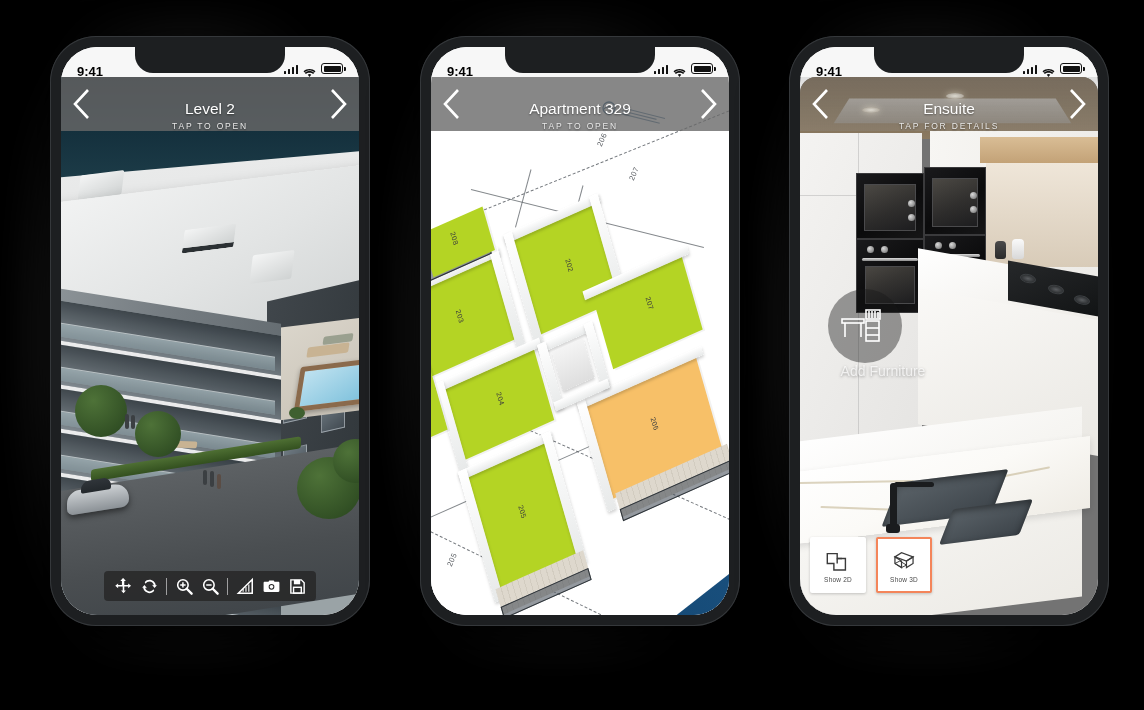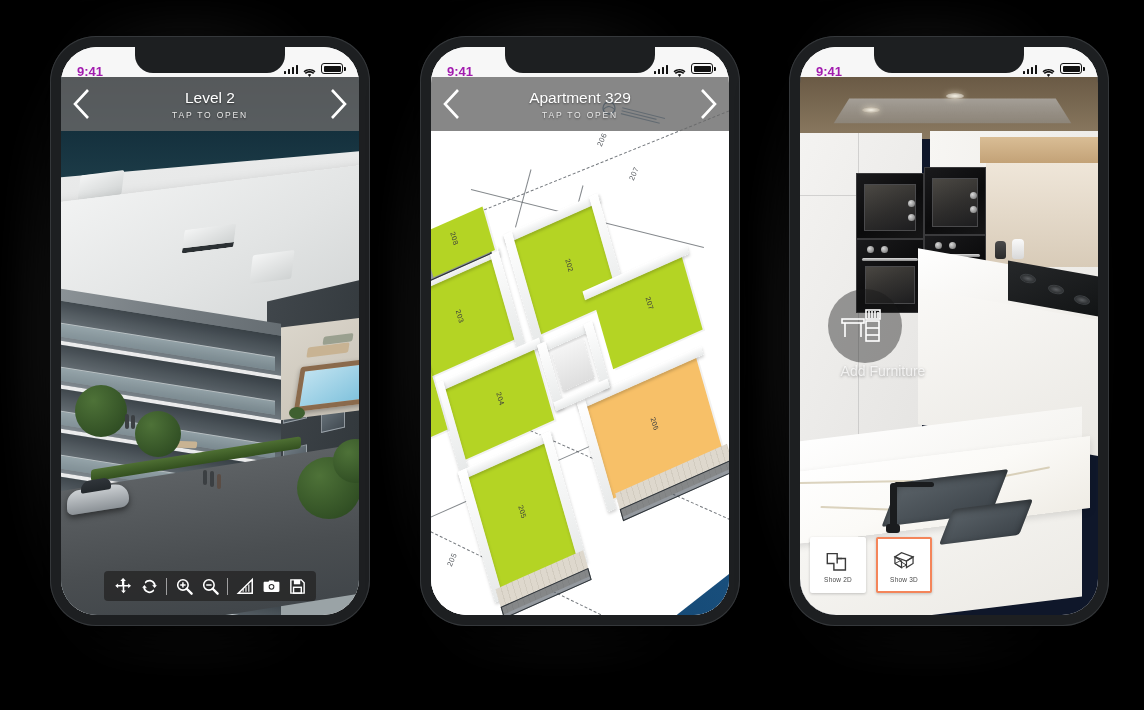--- a/index.html
+++ b/index.html
@@ -58,21 +58,21 @@
     z-index: 8;
     display: flex;
     align-items: flex-end;
     justify-content: space-between;
     padding: 0 16px 1px 16px;
     box-sizing: border-box;
   }
   .sb-time {
     font-size: 13px;
     font-weight: bold;
-    color: #a21caf;
+    color: #000000;
     letter-spacing: 0px;
     line-height: 11px;
     height: 11px;
     overflow: hidden;
     position: relative;
     top: 1px;
   }
   .sb-right {
     display: flex;
     align-items: flex-end;
@@ -137,21 +137,21 @@
     top: 30px; left: 0; right: 0; bottom: 0;
     overflow: hidden;
   }
 
   
   .nav {
     position: absolute;
     top: 0; left: 0; right: 0;
     height: 54px;
     display: flex;
-    align-items: center;
+    align-items: flex-end;
     justify-content: center;
     z-index: 6;
   }
   .nav.solid {
     background: rgba(105,105,105,0.80);
   }
   .nav.trans {
     background: linear-gradient(to bottom, rgba(150,150,150,0.30), rgba(150,150,150,0.22));
   }
   .nav-title {
@@ -391,21 +391,21 @@
     background: repeating-linear-gradient(90deg,#ded8cd 0 5px,#d2ccc0 5px 6px);
   }
   .glassrail {
     position: absolute;
     background: rgba(60,70,80,.55);
     border: 1px solid #2d3338;
     box-sizing: border-box;
   }
 
   
-  .scene3 { position: absolute; inset: 0; background: #0f172a; overflow: hidden; }
+  .scene3 { position: absolute; inset: 0; background: #737373; overflow: hidden; border-radius: 16px; }
   .k-ceil {
     position: absolute; top: 0; left: -10%; width: 120%; height: 62px;
     background: linear-gradient(to bottom, #6a5a45, #8b7a61);
   }
   .k-ceilplate {
     position: absolute; top: 18px; left: 14%; width: 74%; height: 30px;
     background: linear-gradient(to bottom, rgba(190,190,190,.65), rgba(150,150,150,.5));
     transform: perspective(120px) rotateX(34deg);
   }
   .k-downlight {
@@ -988,17 +988,33 @@
                 <path d="M6 10l8-5 14 5-8 5z"></path>
                 <path d="M6 10v8l8 5v-8z"></path>
                 <path d="M20 15v8l8-5v-8z"></path>
                 <path d="M14 23l-8-5 6-3 8 5z" stroke-width="1.2"></path>
               </svg>
               <span class="vt-label">Show 3D</span>
             </div>
           </div>
         </div>
 
+        <div class="nav trans">
+          <div class="chev left">
+            <svg viewBox="0 0 22 34" width="22" height="34">
+                <polyline points="17,3 4,17 17,31" fill="none" stroke="#fff" stroke-width="2.6"></polyline>
+              </svg>
+          </div>
+          <div>
+            <div class="nav-title">Ensuite</div>
+            <div class="nav-sub">TAP FOR DETAILS</div>
+          </div>
+          <div class="chev right">
+            <svg viewBox="0 0 22 34" width="22" height="34">
+                <polyline points="5,3 18,17 5,31" fill="none" stroke="#fff" stroke-width="2.6"></polyline>
+              </svg>
+          </div>
+        </div>
       </div>
     </div>
   </div>
 
 </div>
 
 </body></html>

